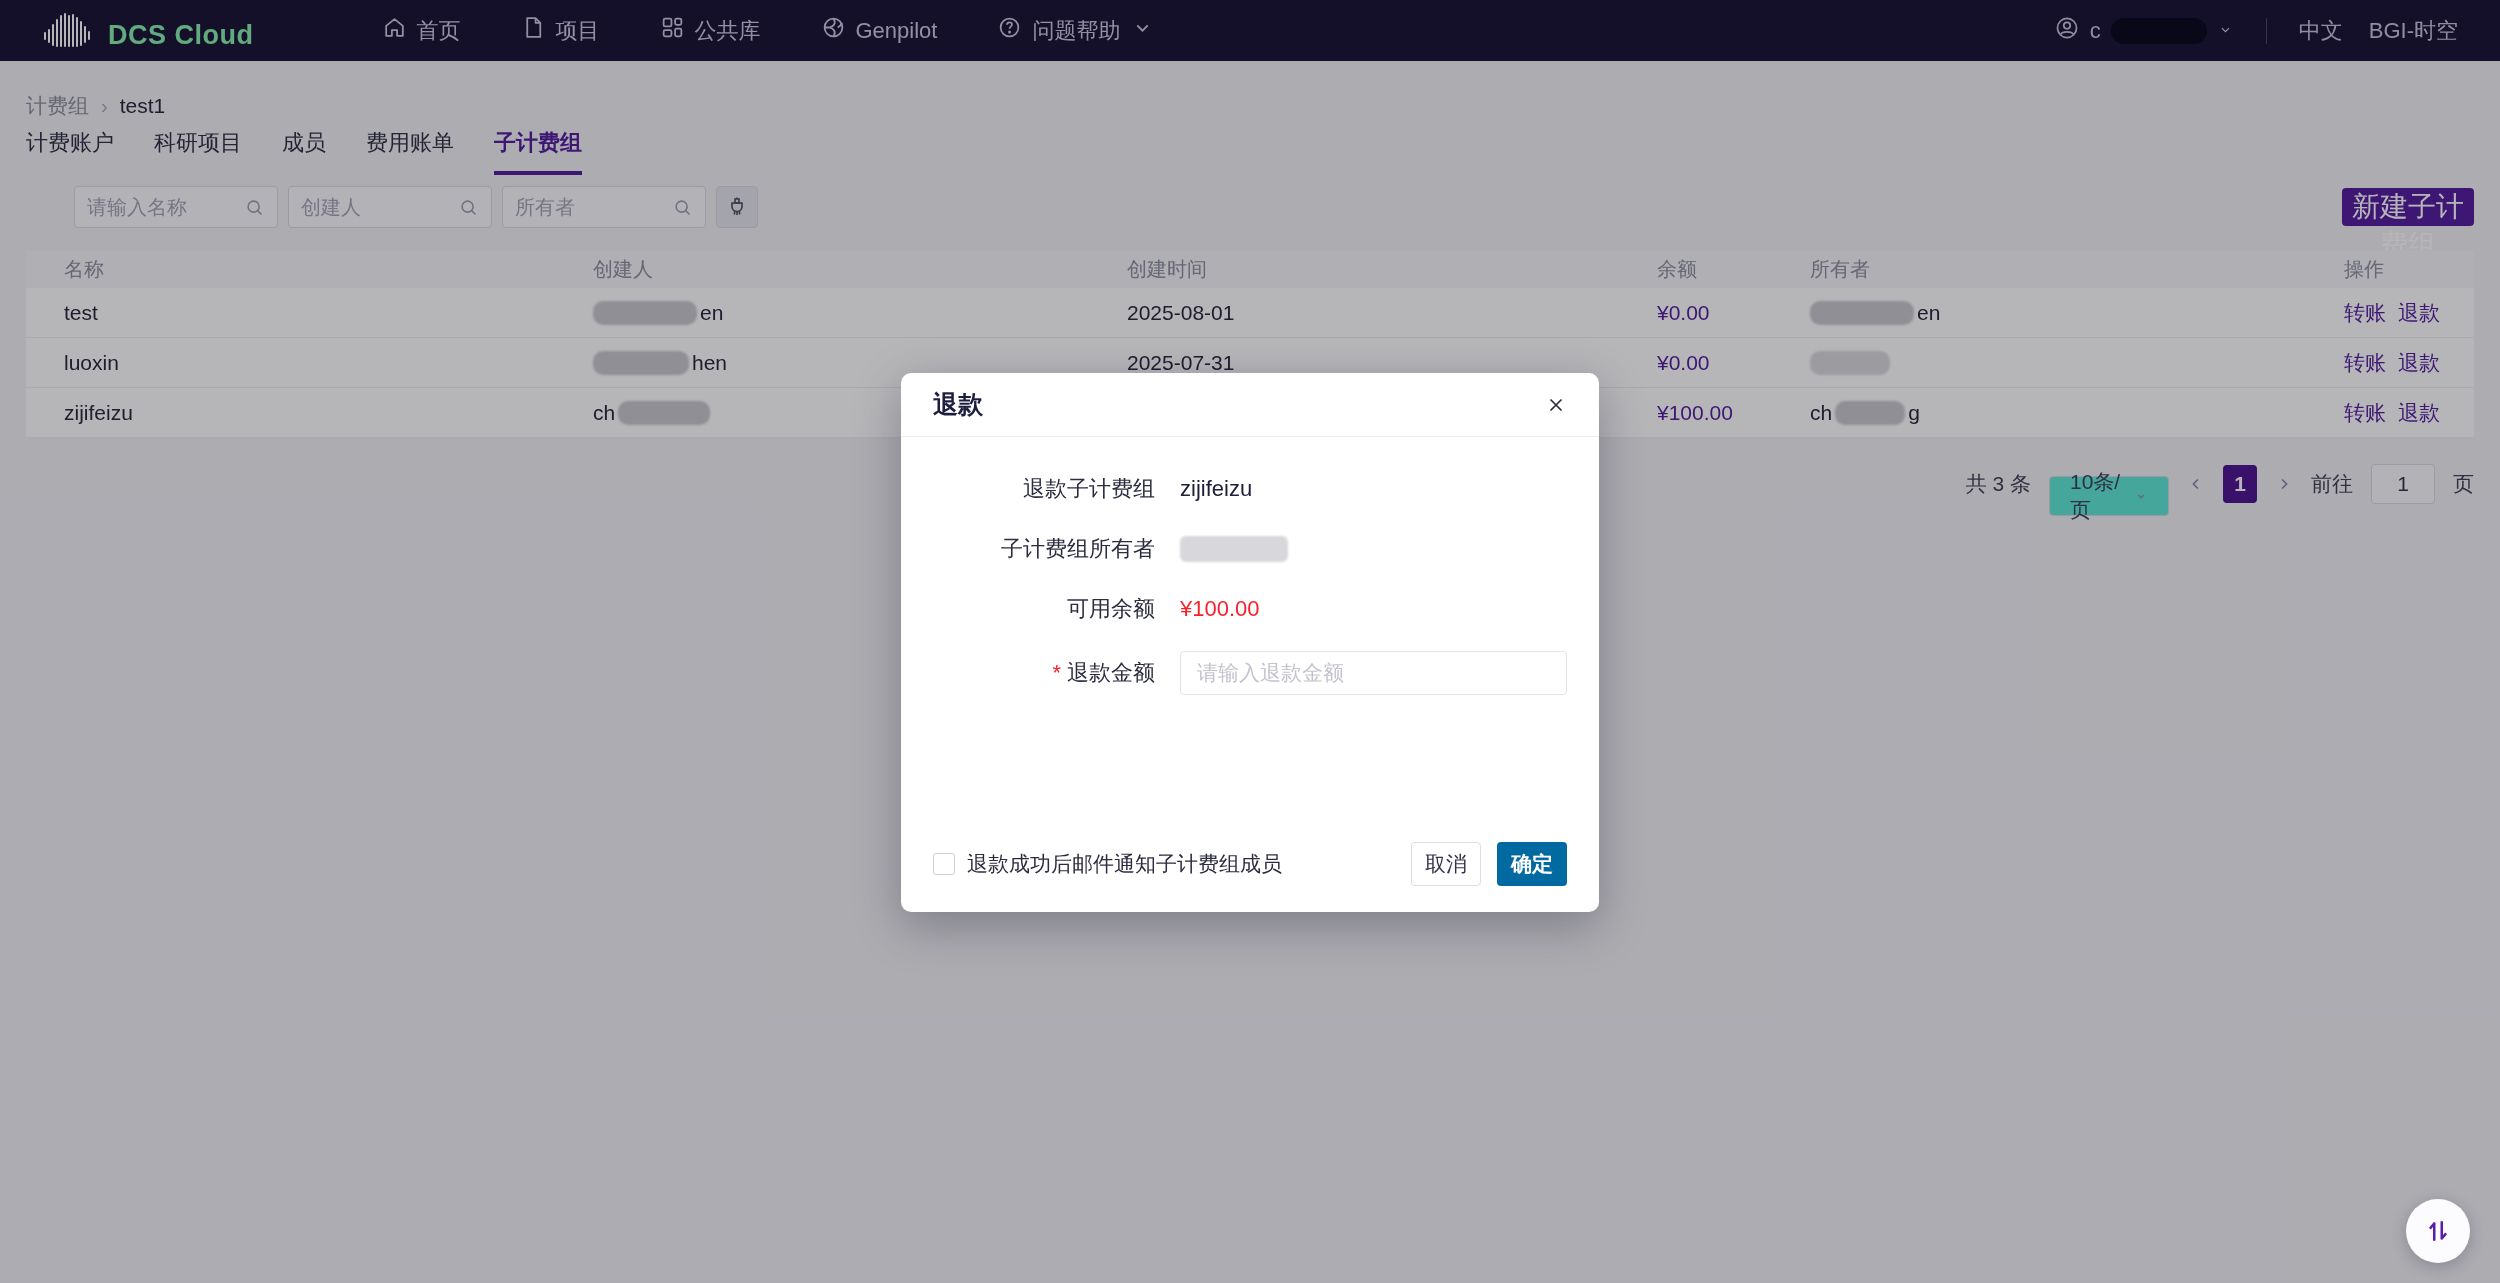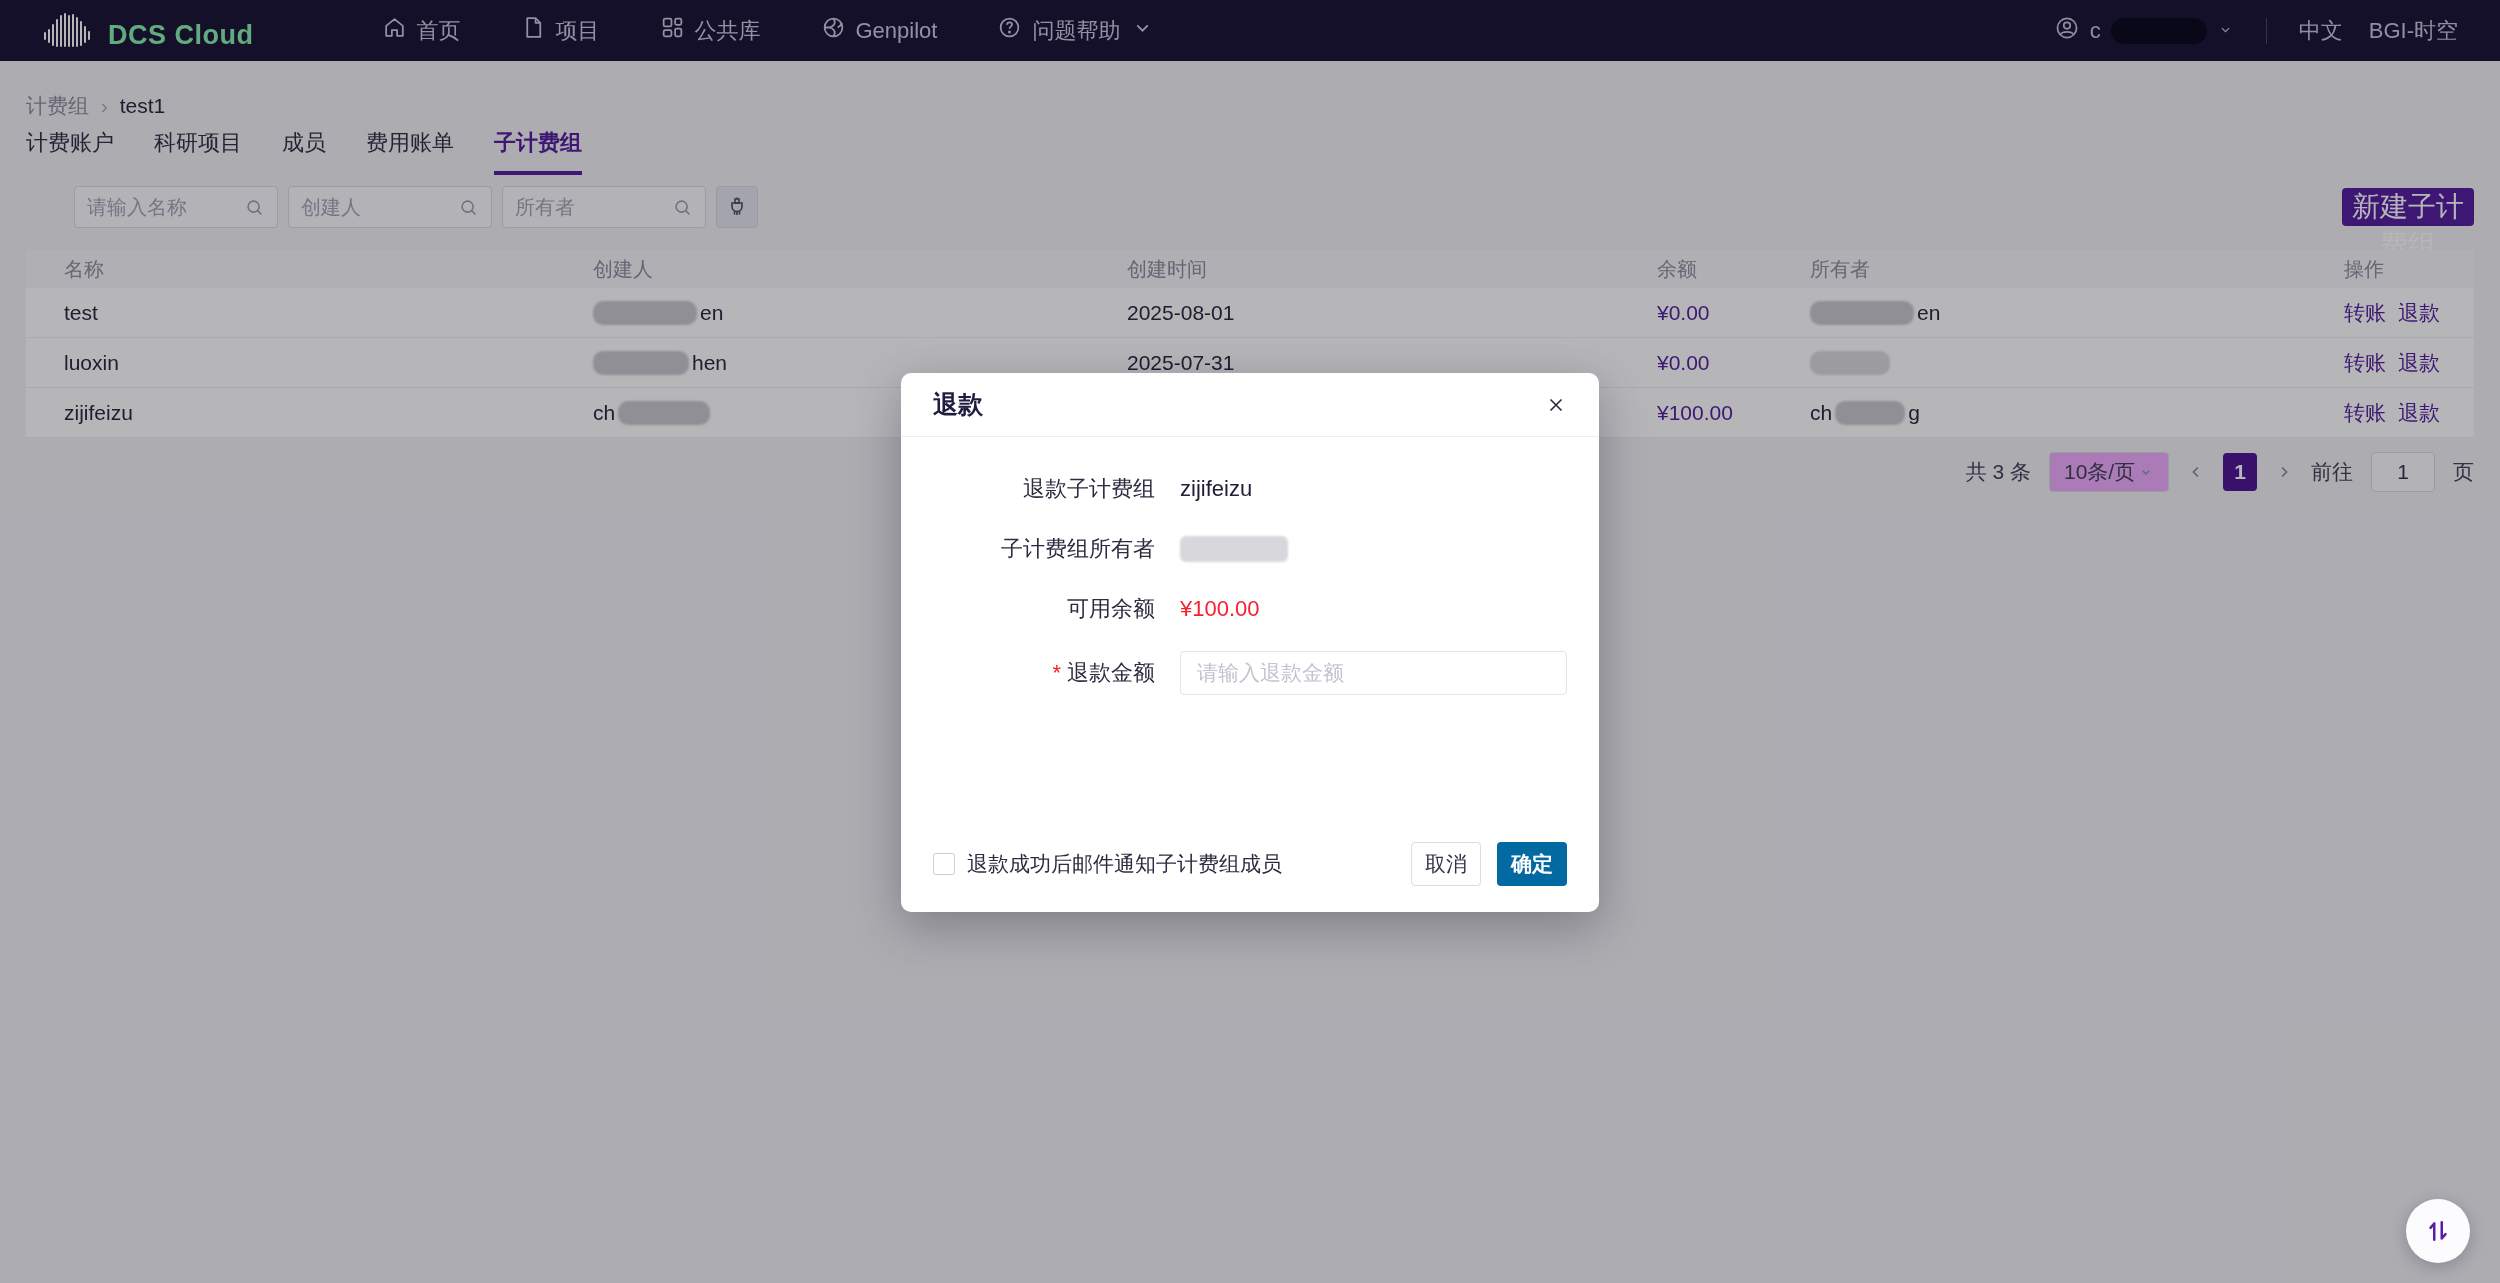--- a/index.html
+++ b/index.html
@@ -43,21 +43,21 @@
   .thead, .trow { display:grid; grid-template-columns:529px 534px 530px 153px 534px 1fr; align-items:center; padding-left:38px; }
   .thead { height:38px; background:#f5f5f8; color:#8d8d9c; font-size:20px; }
   .trow { height:50px; background:#ffffff; border-bottom:1px solid #ededf1; font-size:21px; color:#26263a; }
   .cell-balance { color:#531c9c; }
   .cell-actions { display:flex; gap:12px; }
   .cell-actions a { color:#531c9c; text-decoration:none; cursor:pointer; }
   .frag { display:inline-flex; align-items:center; gap:3px; }
 
   
   .pagination { position:absolute; top:452px; right:26px; display:flex; align-items:center; gap:18px; font-size:21px; color:#3f3f52; }
-  .page-size { width:120px; height:40px; border:1px solid #d8d8e1; border-radius:4px; background:#f0abfc; display:flex; align-items:center; justify-content:space-between; padding:0 14px; cursor:pointer; }
+  .page-size { width:120px; height:40px; border:1px solid #d8d8e1; border-radius:4px; background:#5eead4; display:flex; align-items:center; justify-content:space-between; padding:0 20px; cursor:pointer;margin-top:24px; }
   .page-size svg { width:16px; height:16px; color:#8d8da0; }
   .page-arrow { color:#7f7f99; display:flex; align-items:center; cursor:pointer; }
   .page-arrow svg { width:18px; height:18px; }
   .page-current { min-width:34px; height:38px; background:#4c1390; color:#fff; border-radius:4px; display:flex; align-items:center; justify-content:center; font-weight:700; cursor:pointer; }
   .goto-input { width:64px; height:40px; border:1px solid #d8d8e1; border-radius:4px; background:#fbfbfd; text-align:center; font-size:21px; color:#33334a; font-family:inherit; outline:none; }
 
   
   .fab { position:absolute; right:30px; bottom:20px; width:64px; height:64px; border-radius:50%; background:#fcfcfe; box-shadow:0 4px 16px rgba(20,15,45,.22); display:flex; align-items:center; justify-content:center; color:#5a1ea6; z-index:60; cursor:pointer; }
   .fab svg { width:30px; height:30px; }
 

